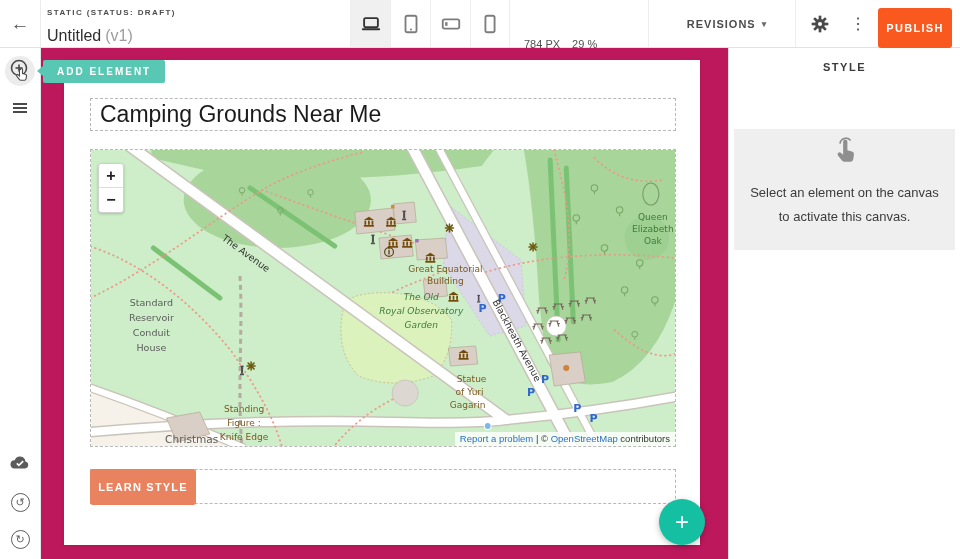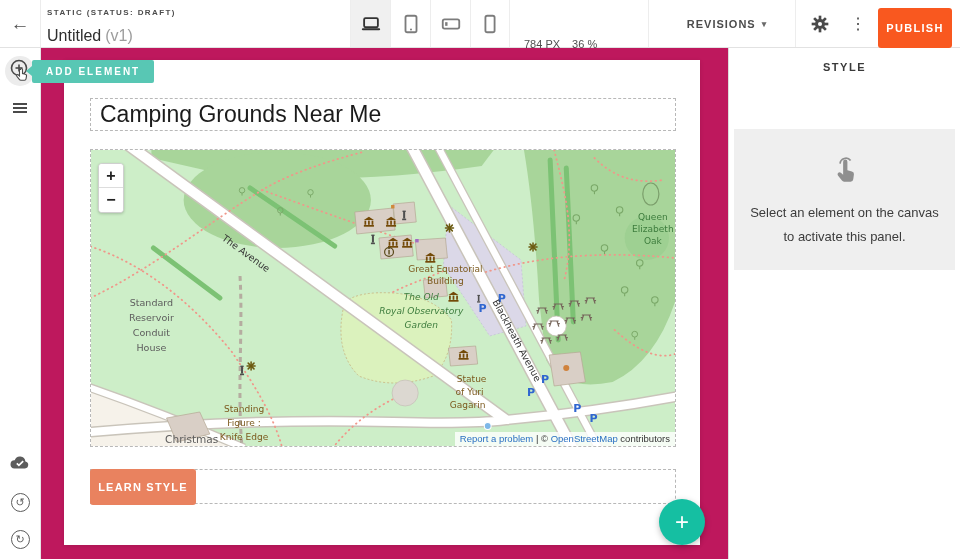--- a/index.html
+++ b/index.html
@@ -45,21 +45,21 @@
   .sb-add { top:8px; background:#ececec; border-radius:50%; }
   .sb-menu { top:45px; }
   .sb-menu .bar { display:block; width:14px; height:2px; background:#4a4a4a; margin:2px auto; }
   .sb-cloud { top:400px; cursor:default; }
   .sb-undo { top:439px; }
   .sb-redo { top:476px; }
   .hist-circ { width:19px; height:19px; border:1.6px solid #5c5c5c; border-radius:50%;
     display:flex; align-items:center; justify-content:center; font-size:11px; color:#5c5c5c; }
 
   
-  .tooltip { position:absolute; left:32px; top:60px; height:23px; z-index:40;
+  .tooltip { position:absolute; left:43px; top:60px; height:23px; z-index:40;
     background:var(--tooltip-teal,#58C7B4); color:#fff; font-size:10px; font-weight:bold;
     letter-spacing:2px; display:flex; align-items:center; padding:0 14px; border-radius:2px; }
   .tooltip:before { content:""; position:absolute; left:-6px; top:6px;
     border-top:5px solid transparent; border-bottom:5px solid transparent;
     border-right:6px solid var(--tooltip-teal,#58C7B4); }
 
   
   .workspace { position:absolute; left:41px; top:48px; width:687px; height:511px;
     background:#be185d; }
   .pagecanvas { position:absolute; left:23px; top:12px; width:636px; height:485px;
@@ -99,21 +99,21 @@
   .p-mark { font-family:"DejaVu Sans", sans-serif; font-size:11px; font-weight:bold; fill:#2f66d0; }
 
   
   .panel { position:absolute; left:728px; top:48px; width:232px; height:511px;
     background:#fff; border-left:1px solid #dcdcdc; }
   .panel .tabs { display:flex; height:38px; }
   .panel .tab { flex:1; display:flex; align-items:center; justify-content:center;
     font-size:11px; font-weight:bold; letter-spacing:1.5px; cursor:pointer; }
   .tab-style { color:#3a3a3a; }
   .tab-element { color:#9b9b9b; border-bottom:2px solid var(--panel-accent,#F2876B); }
-  .ph-box { margin:43px 5px 0 5px; background:#efefef; padding:26px 12px 21px;
+  .ph-box { margin:43px 5px 0 5px; background:#efefef; padding:6px 12px 21px;
     text-align:center; }
   .ph-box .line { font-size:13px; color:#3c3c3c; line-height:24px; }
   .ph-icon { margin-bottom:10px; }
 </style>
 </head>
 <body>
 
 <div class="topbar">
   <div class="tb-back">
     <span>←</span>
@@ -144,21 +144,21 @@
       </svg>
     </div>
     <div class="dev">
       <svg width="22" height="22" viewBox="0 0 24 24">
         <rect x="7" y="3" width="10" height="18" rx="2" fill="none" stroke="#7c7c7c" stroke-width="2"></rect>
       </svg>
     </div>
   </div>
   <div class="tb-size">
     <span>784 PX</span>
-    <span>36 %</span>
+    <span>29 %</span>
   </div>
   <div class="tb-div" style="left:648px"></div>
   <div class="tb-revisions">
     <span>REVISIONS</span>
     <span class="caret">▾</span>
   </div>
   <div class="tb-div" style="left:795px"></div>
   <div class="tb-gear">
     <svg width="20" height="20" viewBox="-12 -12 24 24">
       <g fill="#4a4a4a">
@@ -440,15 +440,15 @@
     <div class="tab tab-style">STYLE</div>
   </div>
   <div class="ph-box">
     <div class="ph-icon">
       <svg width="32" height="32" viewBox="0 0 24 24">
         <path fill="#8f8f8f" d="M10.6,12.6 V5 a1.6,1.6 0 0 1 3.2,0 v6.4 l3.4,0.9 a2,2 0 0 1 1.5,2.2 l-0.5,3.7 a2,2 0 0 1 -2,1.8 h-4.9 a2,2 0 0 1 -1.6,-0.8 l-3,-3.9 a1.5,1.5 0 0 1 2.2,-2 l1.7,1.6 z"></path>
         <path fill="none" stroke="#8f8f8f" stroke-width="1.3" d="M8.3,6.5 a4.4,4.4 0 0 1 7.9,-2.3"></path>
       </svg>
     </div>
     <div class="line">Select an element on the canvas</div>
-    <div class="line">to activate this panel.</div>
+    <div class="line">to activate this canvas.</div>
   </div>
 </div>
 
 </body></html>

